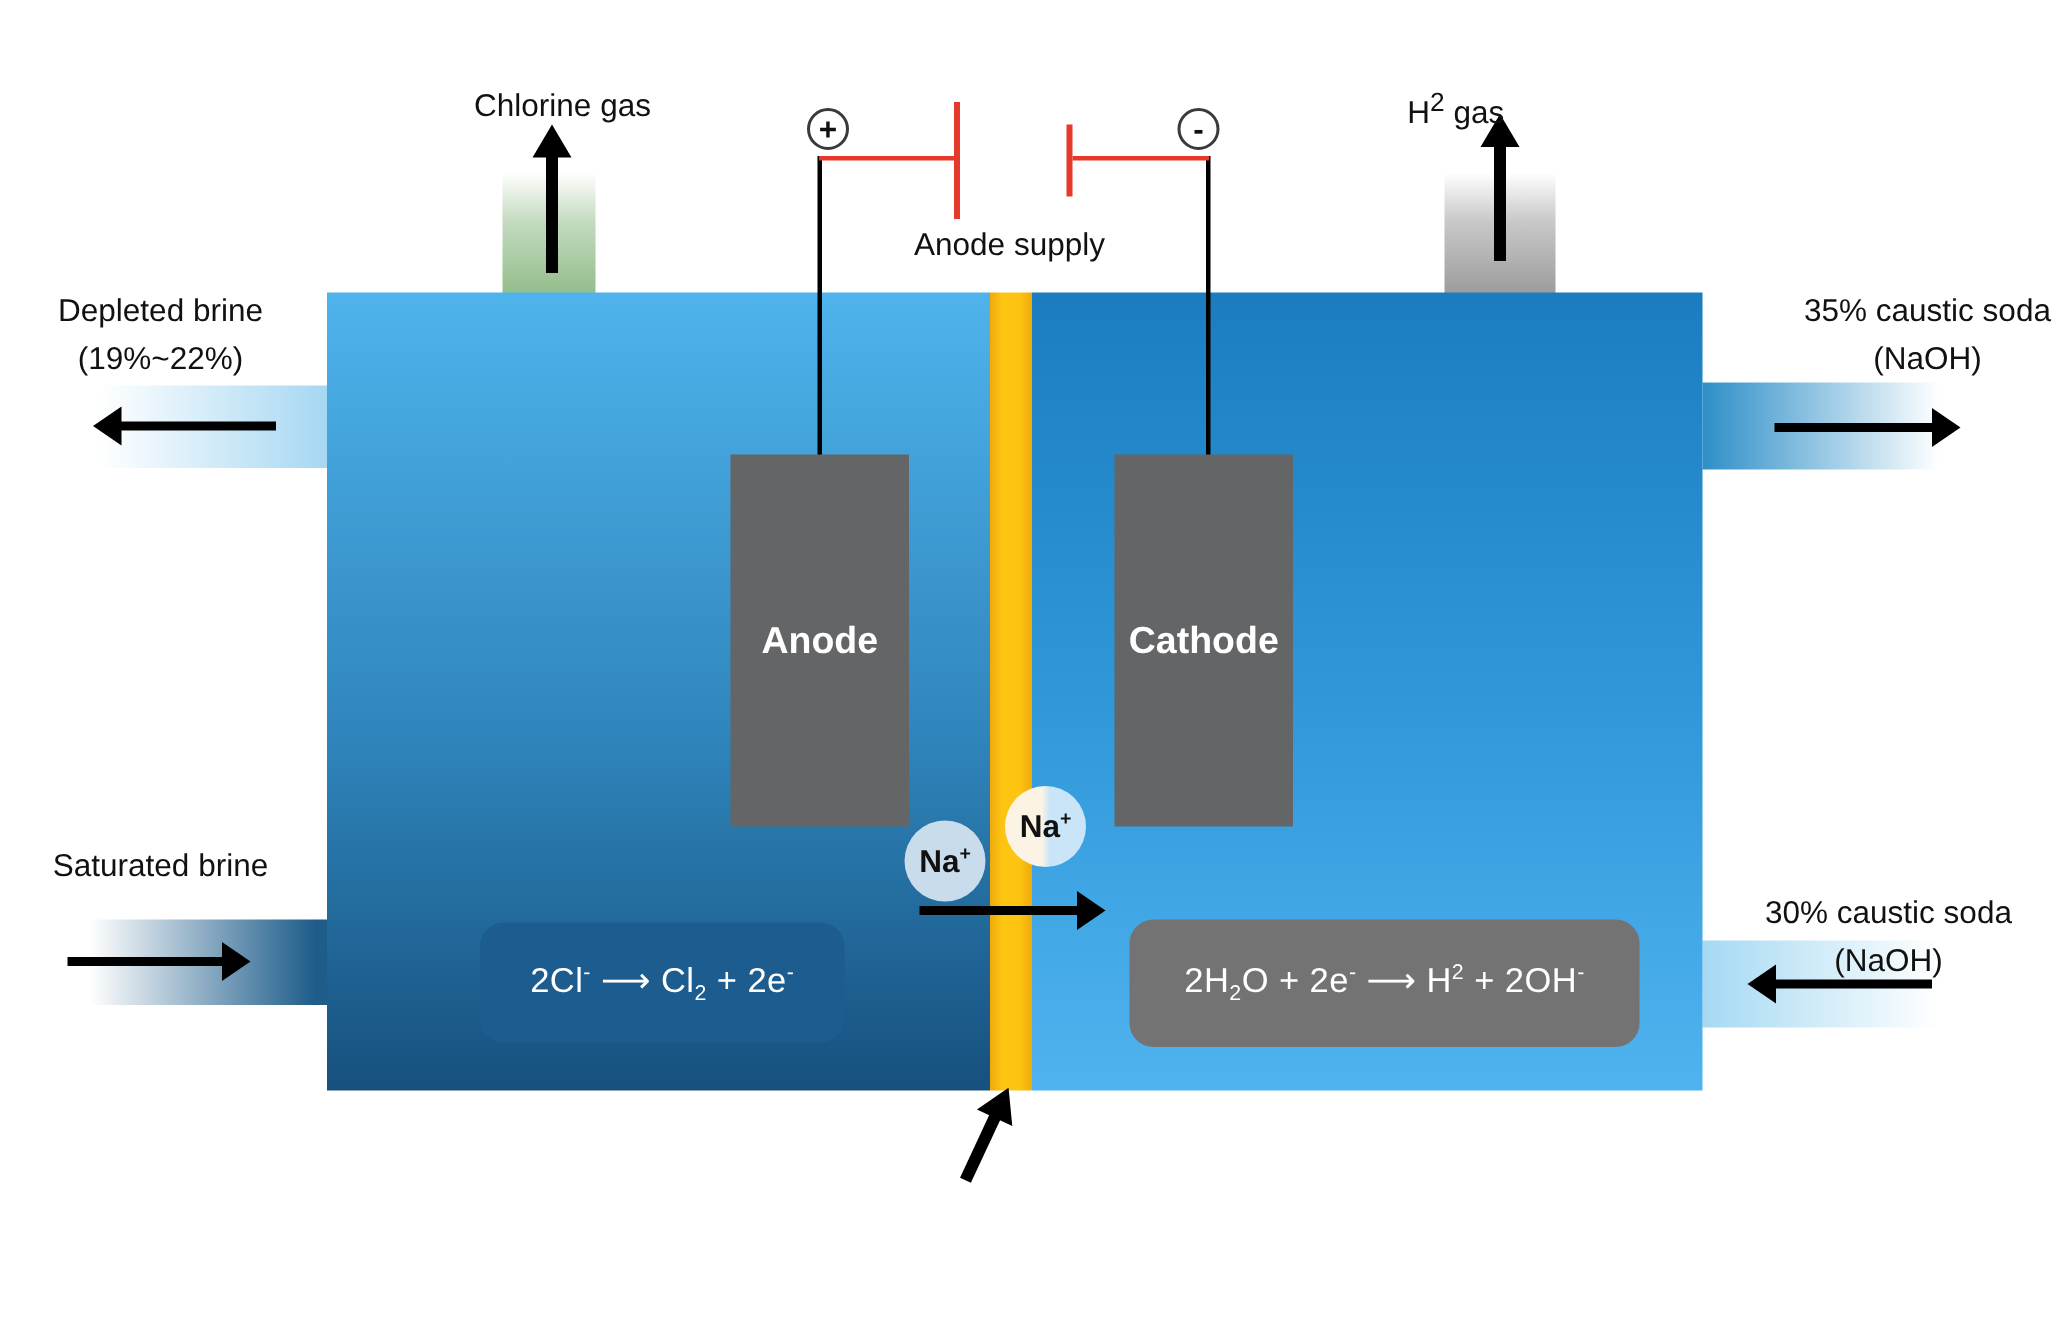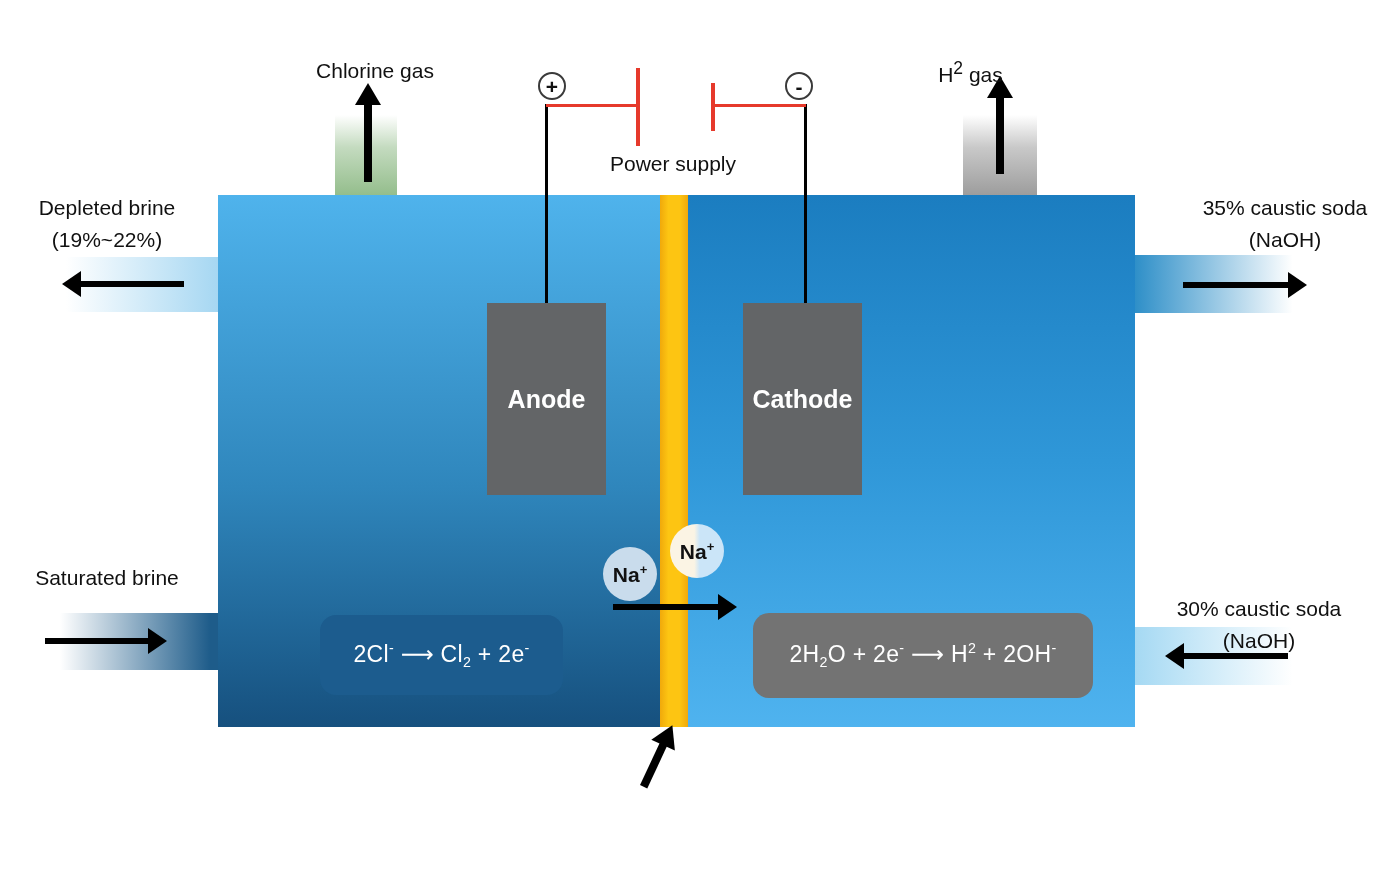--- a/index.html
+++ b/index.html
@@ -30,21 +30,21 @@
   .pipe-depleted{left:58px;top:257px;width:160px;
     background:linear-gradient(270deg,#A6D7F2 0%,rgba(166,215,242,0) 95%);}
   .pipe-saturated{left:60px;top:613px;width:158px;height:57px;
     background:linear-gradient(90deg,rgba(30,92,138,0) 0%,#1E5C8A 95%);}
   .pipe-c35{left:1135px;top:255px;width:166px;height:58px;
     background:linear-gradient(90deg,#2E8FC8 0%,rgba(46,143,200,0) 95%);}
   .pipe-c30{left:1135px;top:627px;width:166px;height:58px;
     background:linear-gradient(90deg,#A5D9F3 0%,rgba(165,217,243,0) 95%);}
 
   
-  .electrode{top:303px;width:119px;height:192px;background:#636567;
+  .electrode{top:303px;width:119px;height:248px;background:#636567;
     display:flex;align-items:center;justify-content:center;}
   .electrode span{color:#fff;font-weight:bold;font-size:25px;}
   .anode{left:487px;} .cathode{left:743px;}
 
   
   .wire-black{background:#000;}
   .wire-red{background:#E6392B;}
   .terminal{width:28px;height:28px;border-radius:50%;border:2px solid #3a3a3a;background:#fff;
     display:flex;align-items:center;justify-content:center;font-size:21px;font-weight:bold;color:#111;
     box-sizing:border-box;line-height:1;}
@@ -99,21 +99,21 @@
   <div class="abs wire-red" style="left:546px;top:104px;width:92px;height:3px;"></div>
   <div class="abs wire-red" style="left:636px;top:68px;width:4px;height:78px;"></div>
   <div class="abs wire-red" style="left:711px;top:83px;width:4px;height:48px;"></div>
   <div class="abs wire-red" style="left:715px;top:104px;width:91px;height:3px;"></div>
   <div class="abs terminal" style="left:538px;top:72px;">
     <span>+</span>
   </div>
   <div class="abs terminal" style="left:785px;top:72px;">
     <span>-</span>
   </div>
-  <div class="abs label" style="left:560px;top:148px;width:226px;">Power supply</div>
+  <div class="abs label" style="left:560px;top:148px;width:226px;">Anode supply</div>
 
   <div class="abs electrode anode">
     <span>Anode</span>
   </div>
   <div class="abs electrode cathode">
     <span>Cathode</span>
   </div>
 
   <div class="abs eq-box eq-left">
     <span><span>2Cl</span><sup>-</sup><span> ⟶ Cl</span><sub>2</sub><span> + 2e</span><sup>-</sup></span>

